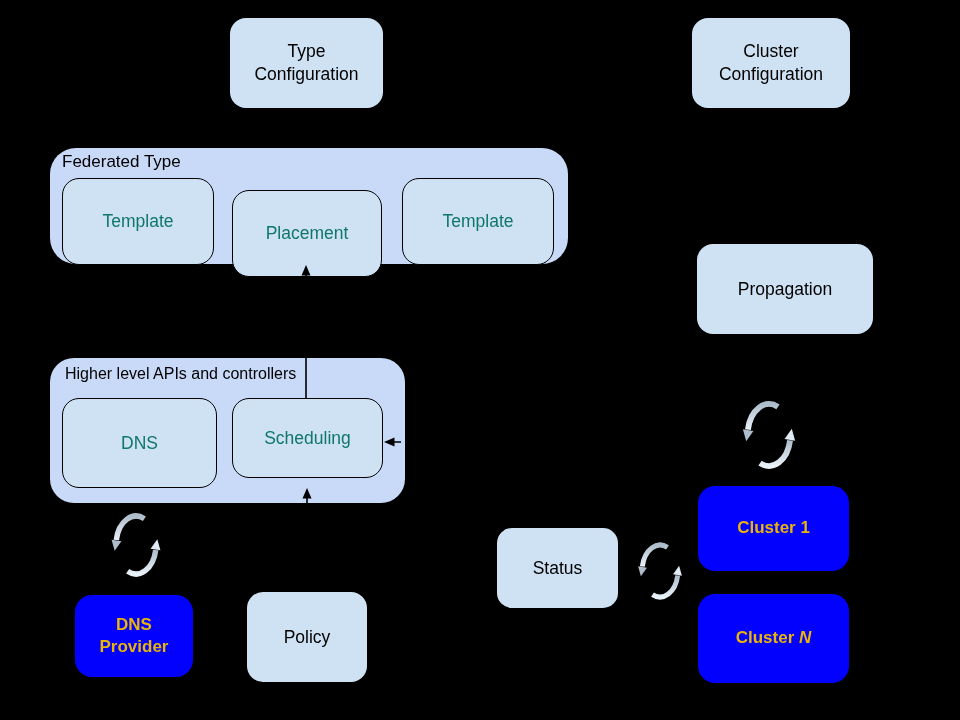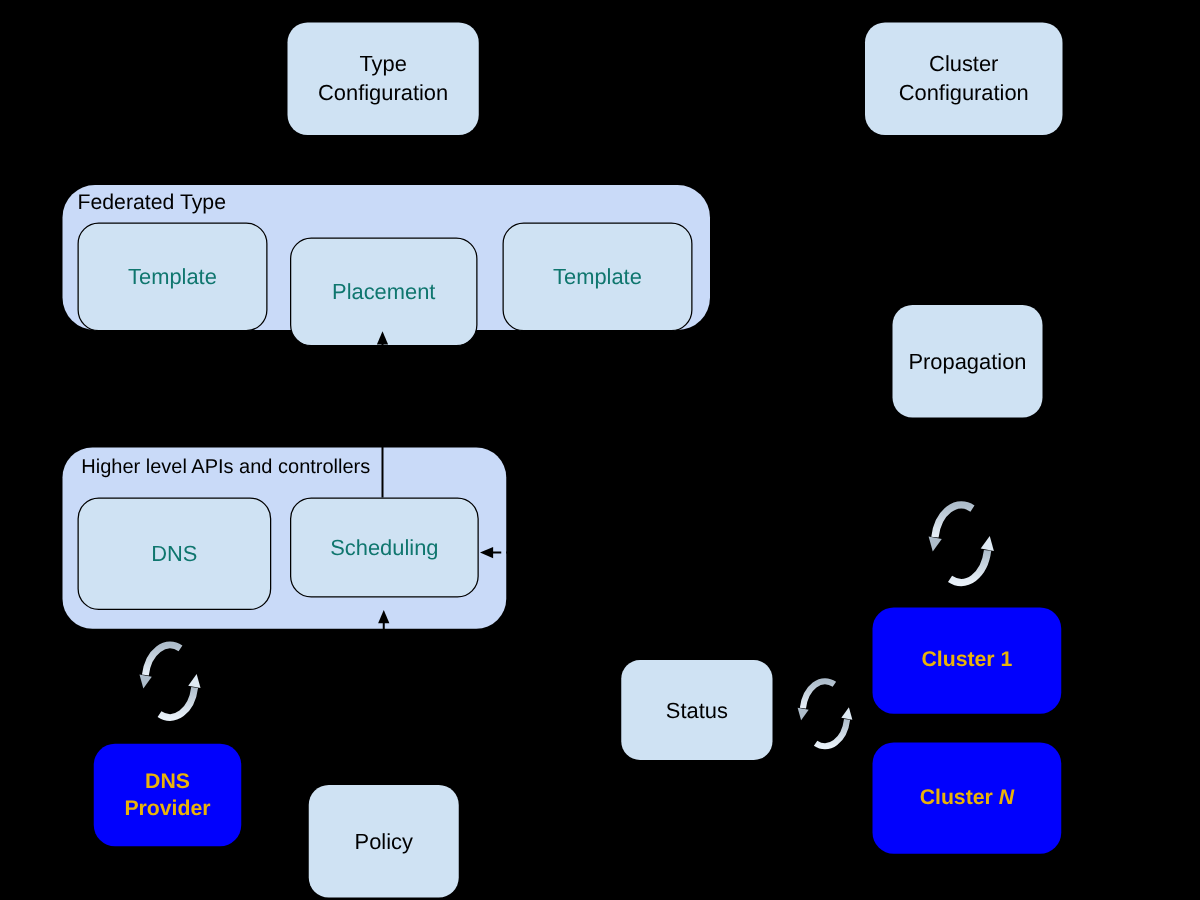--- a/index.html
+++ b/index.html
@@ -98,31 +98,31 @@
 Configuration</div>
 
   <div class="container" style="left:50px; top:148px; width:518px; height:116px;">
     <div class="container-title" style="left:12px; top:4px;">Federated Type</div>
     <div class="inner" style="left:12px; top:30px; width:152px; height:87px;">Template</div>
     <div class="inner" style="left:182px; top:30px; width:150px; height:87px;margin-top:12px;">Placement</div>
     <div class="inner" style="left:352px; top:30px; width:152px; height:87px;">Template</div>
     <div class="container-caption" style="left:10px; top:126px;">Declaration of resources to be distributed</div>
   </div>
 
-  <div class="node light" style="left:714px; top:244px; width:120px; height:90px;">Propagation</div>
+  <div class="node light" style="left:697px; top:244px; width:176px; height:90px;">Propagation</div>
 
   <div class="container" style="left:50px; top:358px; width:355px; height:145px; border-radius:24px;">
     <div class="container-title" style="left:15px; top:7px; font-size:16px;">Higher level APIs and controllers</div>
     <div class="inner" style="left:12px; top:40px; width:155px; height:90px;">DNS</div>
     <div class="inner" style="left:182px; top:40px; width:151px; height:80px;">Scheduling</div>
   </div>
 
   <div class="node light" style="left:497px; top:528px; width:121px; height:80px; border-radius:15px;">Status</div>
 
-  <div class="node light" style="left:247px; top:592px; width:120px; height:90px;margin-top:36px;">Policy</div>
+  <div class="node light" style="left:247px; top:592px; width:120px; height:90px;">Policy</div>
 
   <div class="node blue multiline" style="left:75px; top:595px; width:118px; height:82px;">DNS
 Provider</div>
 
   <div class="node blue" style="left:698px; top:486px; width:151px; height:85px;">Cluster 1</div>
 
   <div class="node blue" style="left:698px; top:594px; width:151px; height:89px;">
     <span><span>Cluster </span><em class="cluster-n">N</em></span>
   </div>
 

